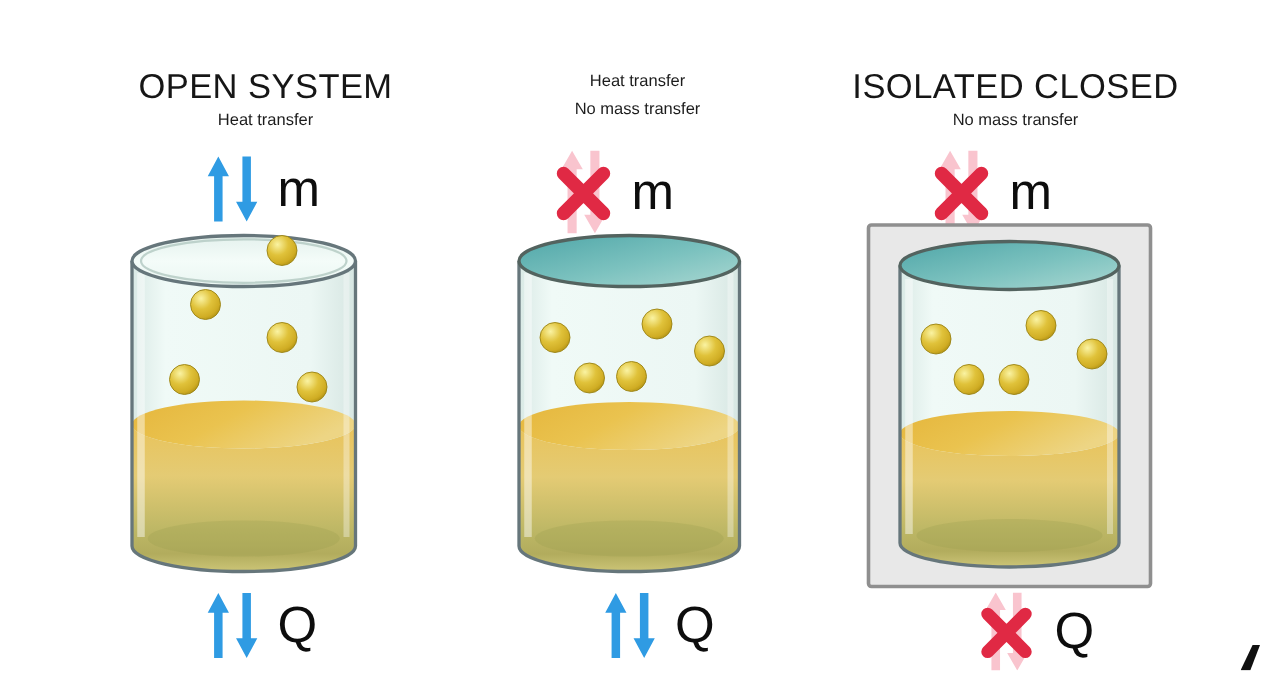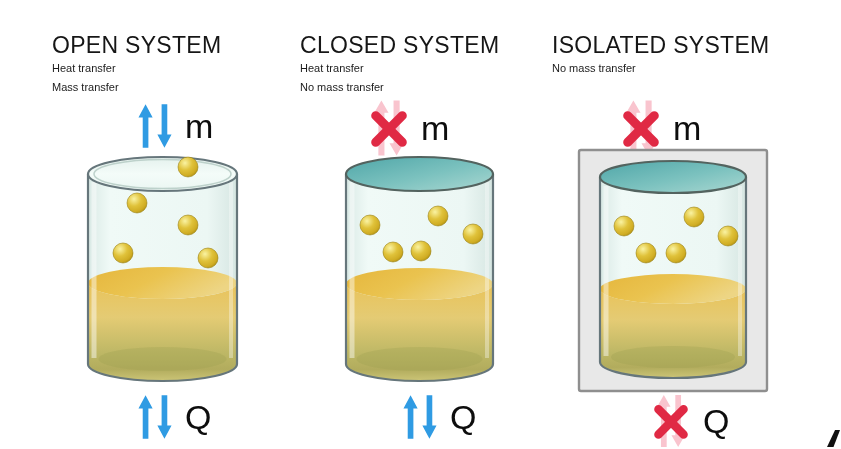--- a/index.html
+++ b/index.html
@@ -1,19 +1,19 @@
 <!DOCTYPE html>
 <html style="--arrow-blue: #2f9be3; --cross-red: #e02944; --cross-pink: #f59cae; --lid-teal-dark: #4fa6a8; --lid-teal-light: #abd8d2; --glass-outline: #66767b; --gas-tint: #eaf5f1; --liquid-gold: #e9c35a; --liquid-olive: #bdb765; --particle-gold: #e0c23a; --insulation-gray: #e8e8e8; --insulation-border: #8f8f8f; --text-color: #151515;"><head>
 <meta charset="utf-8">
 <style>
   html,body{margin:0;padding:0;background:#fff;}
   .canvas{position:relative;width:841px;height:449px;background:#ffffff;overflow:hidden;
           font-family:"Liberation Sans",sans-serif;color:var(--text-color,#151515);}
   
-  .col{position:absolute;top:32px;width:250px;}
+  .col{position:absolute;top:44px;width:250px;text-align:center;}
   #col-open{left:52px;}  #col-closed{left:300px;}  #col-isolated{left:552px;}
   .col h2{margin:0;font-size:23px;line-height:26px;font-weight:500;letter-spacing:.3px;color:#161616;}
   .col p{margin:1px 0 0;font-size:11px;line-height:18px;font-weight:400;color:#1c1c1c;}
   
   .ind{position:absolute;display:flex;align-items:center;gap:13px;}
   #m-ind-open{left:138px;top:103px;}
   #m-ind-closed{left:370px;top:100px;}
   #m-ind-isolated{left:622px;top:100px;}
   #q-ind-open{left:138px;top:394px;}
   #q-ind-closed{left:403px;top:394px;}
@@ -71,31 +71,29 @@
         <stop offset="0.45" style="stop-color:var(--particle-gold,#e0c23a)"></stop>
         <stop offset="0.78" stop-color="#d0ad24"></stop>
         <stop offset="1" stop-color="#a98b10"></stop>
       </radialGradient>
     </defs>
   </svg>
 
   <section class="col" id="col-open">
     <h2>OPEN SYSTEM</h2>
     <p>Heat transfer</p>
-    <p>Mass transfer</p>
   </section>
 
   <section class="col" id="col-closed">
-    <h2>CLOSED SYSTEM</h2>
     <p>Heat transfer</p>
     <p>No mass transfer</p>
   </section>
 
   <section class="col" id="col-isolated">
-    <h2>ISOLATED SYSTEM</h2>
+    <h2>ISOLATED CLOSED</h2>
     <p>No mass transfer</p>
   </section>
 
   <div class="ind" id="m-ind-open">
     <svg class="arrows-icon" viewBox="0 0 36 46">
       <polygon class="blue-arrow" points="8,0 15.5,14 11,14 11,46 5,46 5,14 0.5,14"></polygon>
       <polygon class="blue-arrow" points="28,46 35.5,32 31,32 31,0 25,0 25,32 20.5,32"></polygon>
     </svg>
     <span class="sym">m</span>
   </div>

